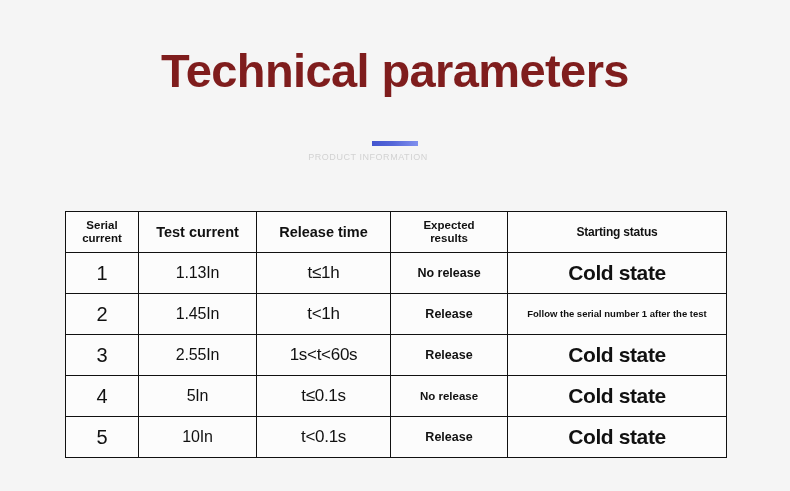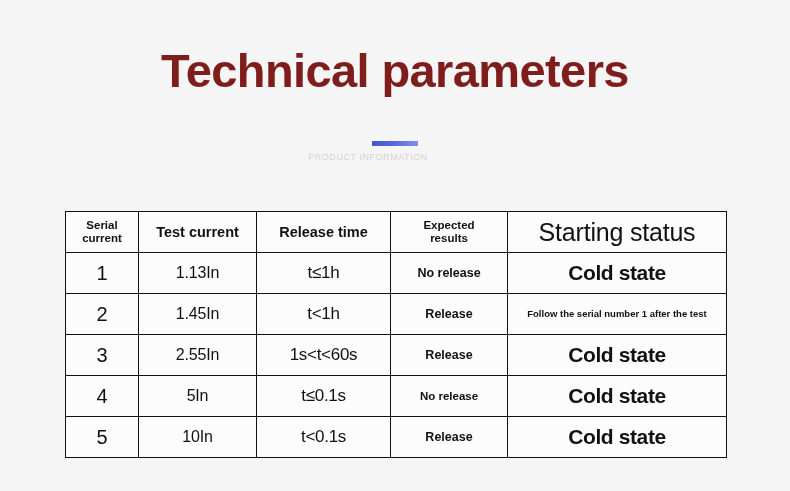--- a/index.html
+++ b/index.html
@@ -86,22 +86,22 @@
   .hdr-sm {
     font-size: 11.5px;
     font-weight: bold;
     line-height: 1.12;
   }
   .hdr-md {
     font-size: 14.5px;
     font-weight: bold;
   }
   .hdr-lg {
-    font-size: 25px;
-    font-weight: normal;
+    font-size: 12px;
+    font-weight: bold;
     letter-spacing: -0.2px;
   }
 
   
   .cell-num {
     font-size: 20px;
     font-weight: 400;
     text-align: left;
     padding-left: 17px;
   }

